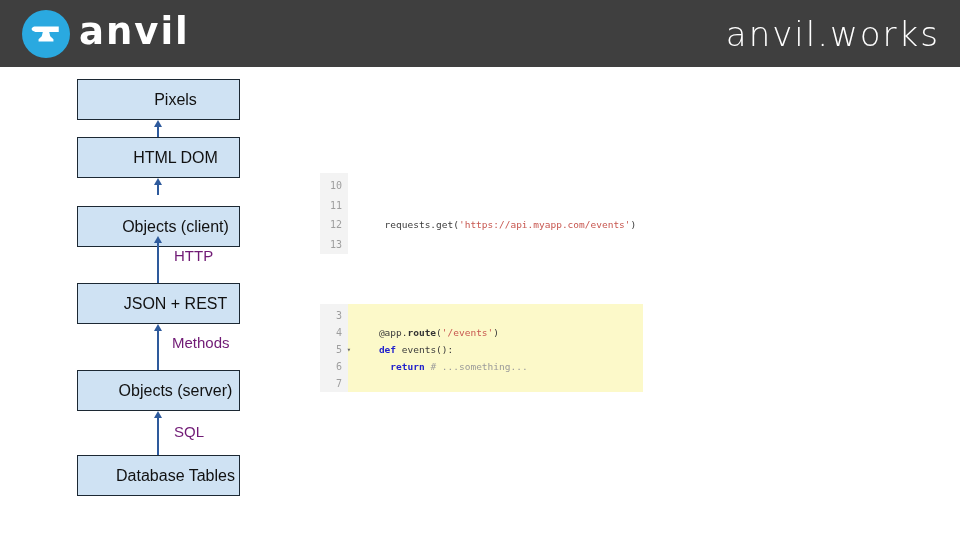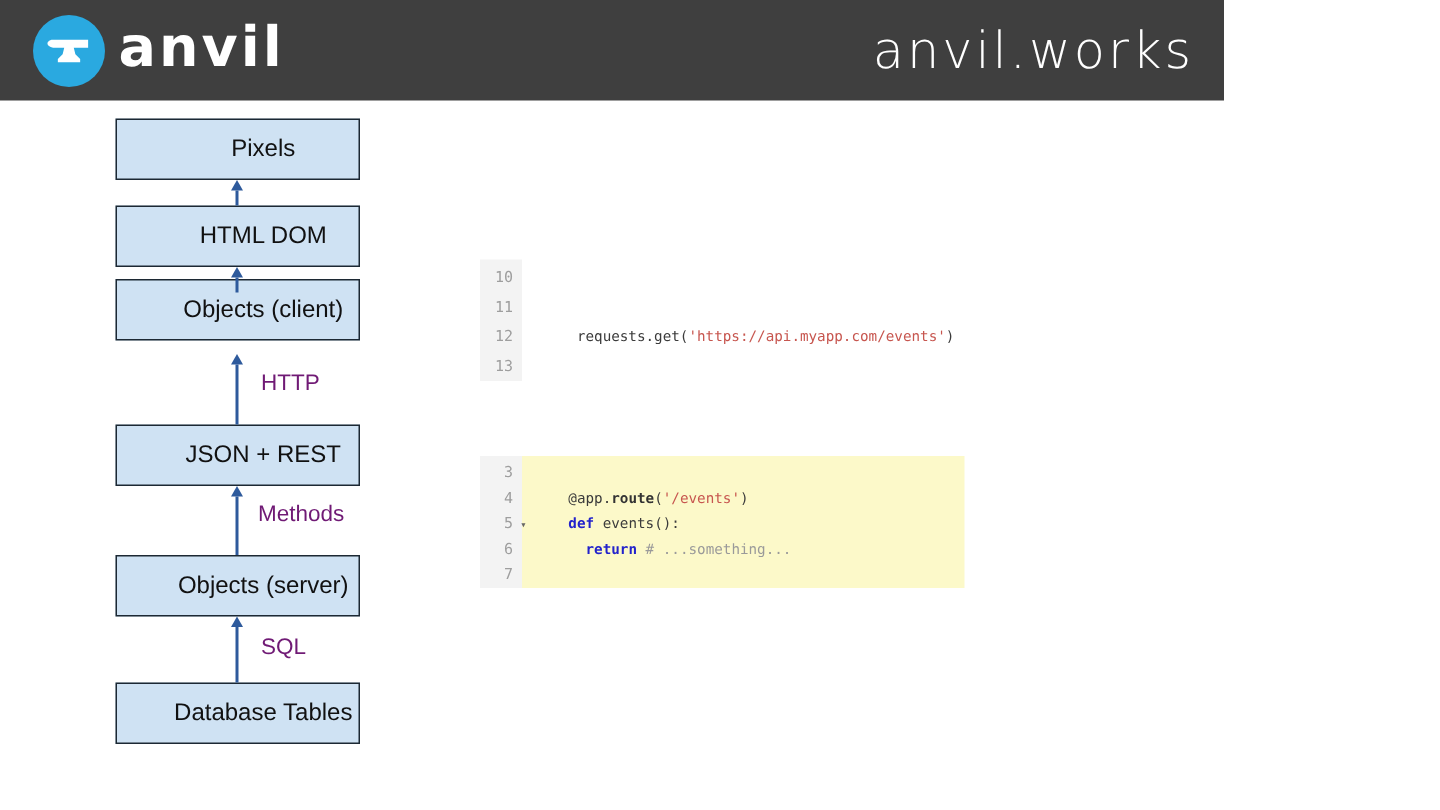--- a/index.html
+++ b/index.html
@@ -1,20 +1,20 @@
 <!DOCTYPE html>
 <html><head>
 <meta charset="utf-8">
 <style>
   html,body{margin:0;padding:0;background:#fff;}
   .slide{position:relative;width:960px;height:540px;background:#ffffff;overflow:hidden;
          font-family:"Liberation Sans",sans-serif;}
 
   
-  .topbar{position:absolute;left:0;top:0;width:816px;height:67px;background:#3f3f3f;
+  .topbar{position:absolute;left:0;top:0;width:960px;height:67px;background:#3f3f3f;
           display:flex;align-items:center;justify-content:space-between;}
   .logo{display:flex;align-items:center;margin-left:22px;cursor:pointer;}
   .logo-circle{width:48px;height:48px;border-radius:50%;background:#2aa9e0;
                display:flex;align-items:center;justify-content:center;}
   .logo-circle svg{width:34px;height:24px;display:block;}
   .logo-word{color:#ffffff;font-size:37px;font-weight:600;letter-spacing:2px;
              margin-left:9px;font-family:"DejaVu Sans",sans-serif;margin-top:-4px;}
   .brand-right{color:#ffffff;font-size:34px;font-weight:200;letter-spacing:2px;
                margin-right:20px;font-family:"DejaVu Sans",sans-serif;text-align:center;}
 
@@ -57,21 +57,21 @@
           <path fill="#ffffff" d="M10 8 C3 10 3 16 12 18 L26 18 L24 26 L18 32 L18 36 L46 36 L46 32 L40 26 L38 18 L56 18 L56 8 Z"></path>
         </svg>
       </span>
       <span class="logo-word">anvil</span>
     </div>
     <div class="brand-right">anvil.works</div>
   </header>
 
   <div class="box" style="top:79px">Pixels</div>
   <div class="box" style="top:137px">HTML DOM</div>
-  <div class="box" style="top:186px">Objects (client)</div>
+  <div class="box" style="top:206px">Objects (client)</div>
   <div class="box" style="top:370px">Objects (server)</div>
   <div class="box" style="top:283px">JSON + REST</div>
   <div class="box" style="top:455px">Database Tables</div>
 
   <div class="arrow" style="top:120px;height:17px">
       <i class="head"></i>
       <i class="shaft"></i>
     </div>
   <div class="arrow" style="top:178px;height:17px">
       <i class="head"></i>

